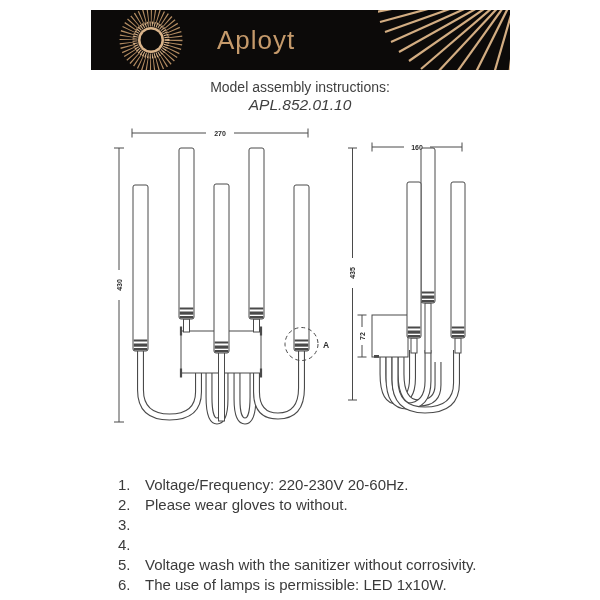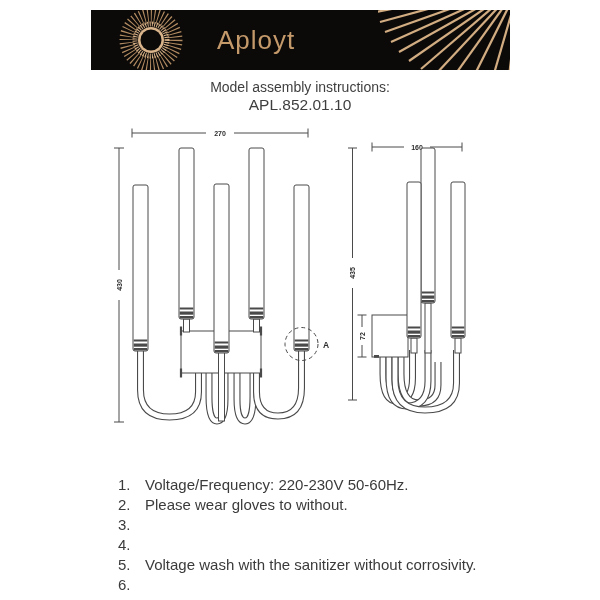--- a/index.html
+++ b/index.html
@@ -21,21 +21,21 @@
     font-size:26px; font-weight:400; letter-spacing:1px;
     color:#c59a6b;
   }
   .rays-svg { position:absolute; right:0; top:0; }
   
   .title-block {
     position:absolute; left:0; top:79px; width:600px;
     text-align:center; color:#3f3f3f;
   }
   .title-line1 { font-size:14px; font-weight:500; }
-  .title-line2 { font-size:15.5px; font-weight:500; margin-top:1px; }
+  .title-line2 { font-size:15.5px; font-weight:500; margin-top:1px;font-style:italic; }
   
   .drawings { position:absolute; left:100px; top:120px; }
   .ln   { stroke:#4a4a4a; stroke-width:1; fill:none; }
   .lnw  { stroke:#4a4a4a; stroke-width:1; fill:#ffffff; }
   .band { fill:#4a4a4a; stroke:none; }
   .arm-o{ stroke:#4a4a4a; stroke-width:7; fill:none; stroke-linecap:butt; }
   .arm-i{ stroke:#ffffff; stroke-width:4.8; fill:none; stroke-linecap:butt; }
   .dimt { font-size:7px; font-weight:600; fill:#2d2d2d; text-anchor:middle; }
   .dethA{ font-size:8.5px; font-weight:700; fill:#2d2d2d; }
   .wbg  { fill:#ffffff; stroke:none; }
@@ -211,32 +211,33 @@
       <rect class="band" x="451.7" y="326.5" width="12.6" height="2"></rect>
       <rect class="band" x="451.7" y="330.5" width="12.6" height="3.2"></rect>
       <rect class="band" x="451.7" y="335" width="12.6" height="2.4"></rect>
     </g>
   </g>
 </svg>
 
 <div class="instructions">
   <div class="instr-item">
     <span class="instr-num">1.</span>
-    <span class="instr-text">Voltage/Frequency: 220-230V 50-60Hz.</span>
+    <span class="instr-text">Voltage/Frequency: 220-230V 20-60Hz.</span>
   </div>
   <div class="instr-item">
     <span class="instr-num">2.</span>
     <span class="instr-text">Please wear gloves to without.</span>
   </div>
   <div class="instr-item">
     <span class="instr-num">3.</span>
   </div>
   <div class="instr-item">
     <span class="instr-num">4.</span>
   </div>
   <div class="instr-item">
     <span class="instr-num">5.</span>
     <span class="instr-text">Voltage wash with the sanitizer without corrosivity.</span>
   </div>
   <div class="instr-item">
     <span class="instr-num">6.</span>
+    <span class="instr-text">The use of lamps is permissible: LED 1x10W.</span>
   </div>
 </div>
 
 </body></html>

